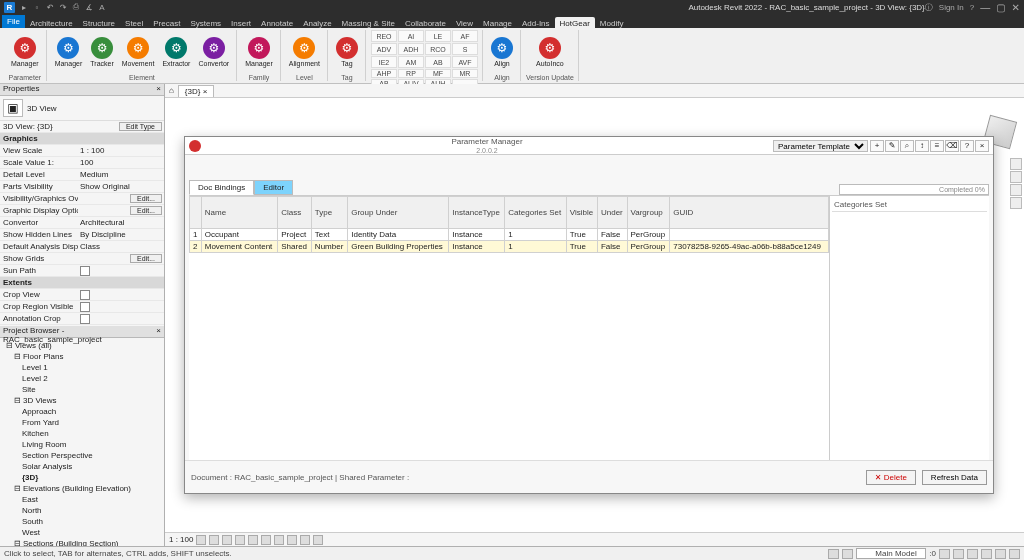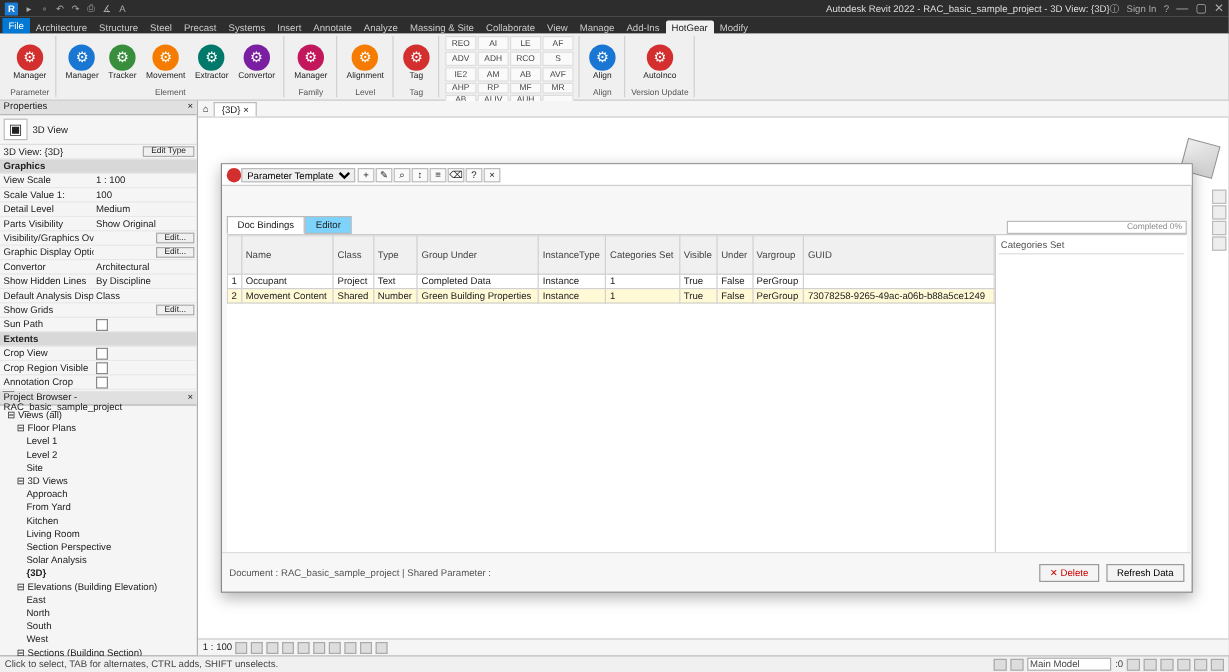--- a/index.html
+++ b/index.html
@@ -99,21 +99,21 @@
   .dlg-ftr { height: 18px; display: flex; align-items: center; padding: 16px 6px; gap: 6px; border-top: 1px solid #ddd; }
   .dlg-ftr .info { color: #555; font-size: 8px; }
   .dlg-ftr .spacer { flex: 1; }
   .dlg-ftr button { font-size: 8px; padding: 2px 8px; border: 1px solid #999; background: #f4f4f4; cursor: pointer; }
   .dlg-ftr .del { color: #c00; }
 
   
   .statusbar { height: 14px; background: #f0f0f0; border-top: 1px solid #b0b0b0; display: flex; align-items: center; font-size: 8px; padding: 0 4px; color: #444; }
   .statusbar .right { margin-left: auto; display: flex; gap: 3px; align-items: center; }
   .statusbar .sico { width: 11px; height: 10px; background: #ddd; border: 1px solid #aaa; }
-  .statusbar .filterbox { width: 70px; height: 11px; border: 1px solid #aaa; background: #fff; padding-left: 1px; display: flex; align-items: center; }
+  .statusbar .filterbox { width: 70px; height: 11px; border: 1px solid #aaa; background: #fff; padding-left: 18px; display: flex; align-items: center; }
 </style>
 </head>
 <body>
 
 <div class="app">
 
   <div class="titlebar">
     <span class="r-logo">R</span>
     <span class="qat">
       <span>▸</span>
@@ -412,20 +412,24 @@
       <span class="sico"></span>
       <span class="sico"></span>
       <span class="sico"></span>
       <span class="sico"></span>
     </span>
   </div>
 
   <div class="dlg">
     <div class="dlg-hdr">
       <span class="gear"></span>
+      <span class="ttl">
+        <span>Parameter Manager</span><br>
+        <span style="font-size:7px;color:#888">2.0.0.2</span>
+      </span>
       <select>
         <option>Parameter Template</option>
       </select>
       <span class="tools" id="dlg-tools">
           <span>+</span>
           <span>✎</span>
           <span>⌕</span>
           <span>↕</span>
           <span>≡</span>
           <span>⌫</span>
@@ -455,21 +459,21 @@
                 <th>Vargroup</th>
                 <th>GUID</th>
               </tr>
             </thead>
           <tbody id="dlg-tbody">
               <tr>
                 <td>1</td>
                 <td>Occupant</td>
                 <td>Project</td>
                 <td>Text</td>
-                <td>Completed Data</td>
+                <td>Identity Data</td>
                 <td>Instance</td>
                 <td>1</td>
                 <td>True</td>
                 <td>False</td>
                 <td>PerGroup</td>
                 <td></td>
               </tr>
               <tr class="sel">
                 <td>2</td>
                 <td>Movement Content</td>

